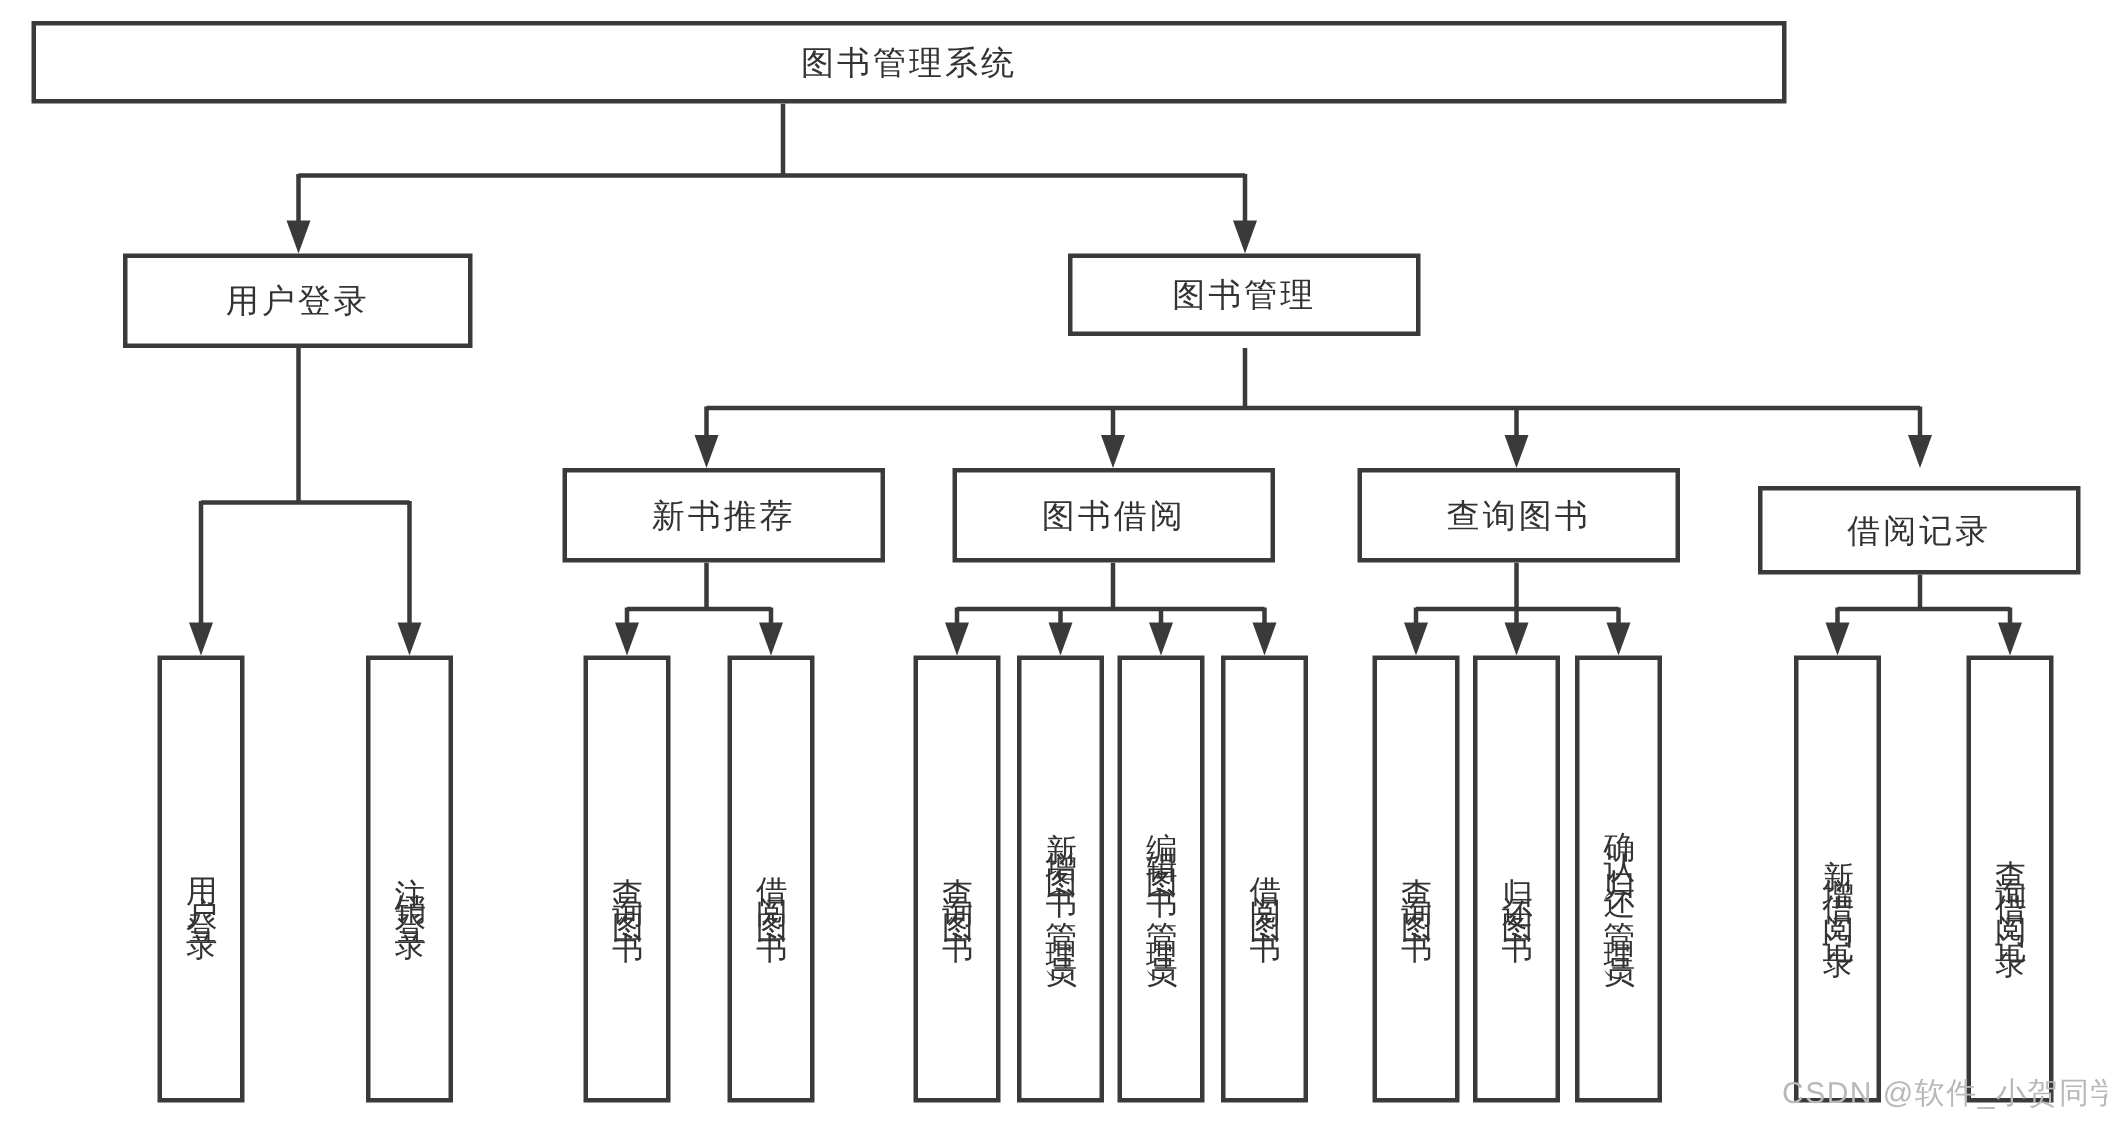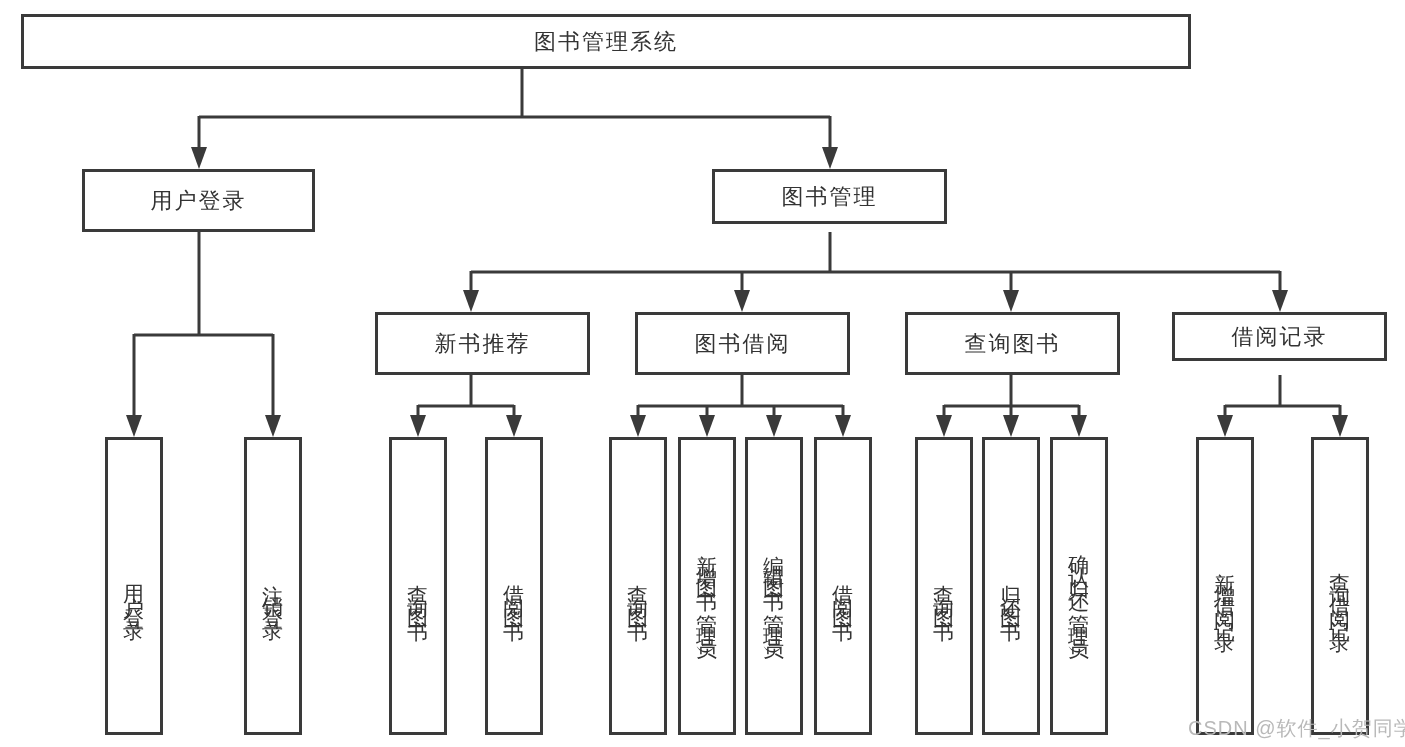--- a/index.html
+++ b/index.html
@@ -122,21 +122,21 @@
 
   <div class="node h-node" style="left:363px; top:312px; width:215px; height:63px;margin-left:12px;">
     <span>新书推荐</span>
   </div>
   <div class="node h-node" style="left:635px; top:312px; width:215px; height:63px;">
     <span>图书借阅</span>
   </div>
   <div class="node h-node" style="left:905px; top:312px; width:215px; height:63px;">
     <span>查询图书</span>
   </div>
-  <div class="node h-node" style="left:1172px; top:312px; width:215px; height:49px;">
+  <div class="node h-node" style="left:1172px; top:324px; width:215px; height:59px;">
     <span>借阅记录</span>
   </div>
 
   <div class="node v-node" style="left:105px; top:437px; width:58px; height:298px;">
     <span class="v-label">用户登录</span>
   </div>
   <div class="node v-node" style="left:244px; top:437px; width:58px; height:298px;">
     <span class="v-label">注销登录</span>
   </div>
   <div class="node v-node" style="left:389px; top:437px; width:58px; height:298px;">

